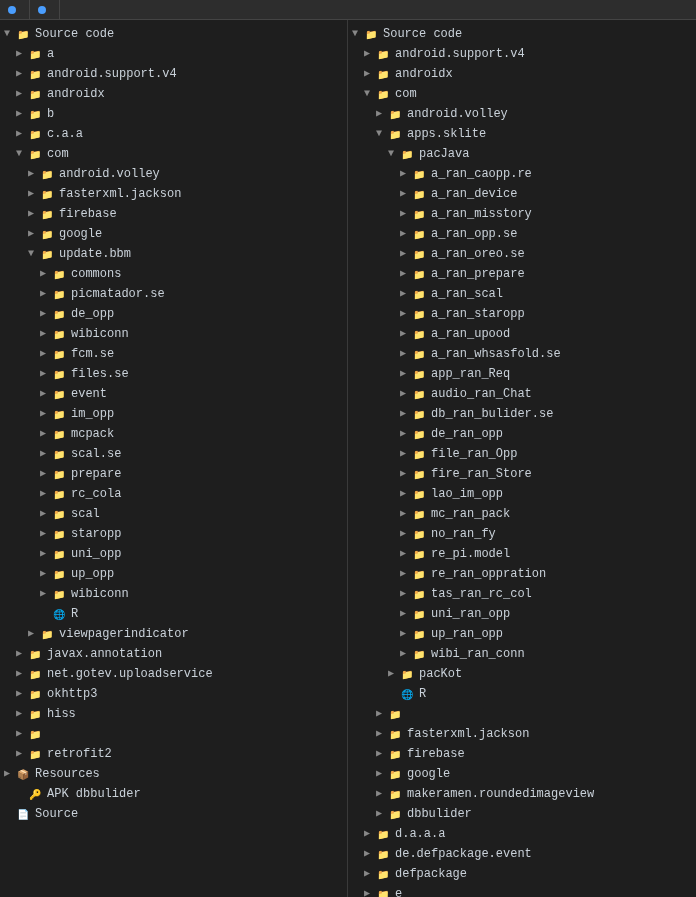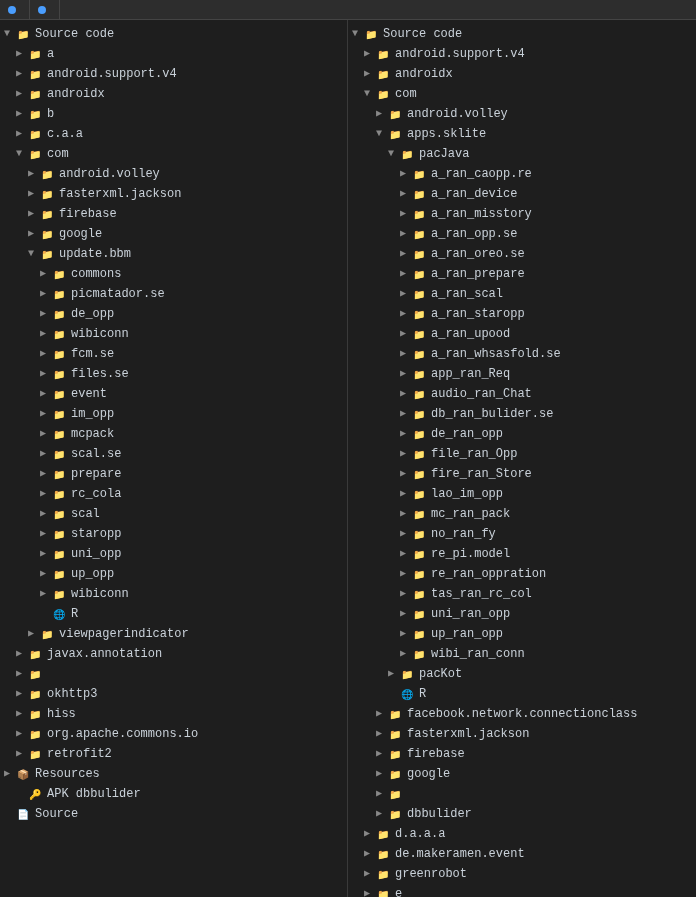--- a/index.html
+++ b/index.html
@@ -271,35 +271,35 @@
         <span class="label">viewpagerindicator</span>
       </div>
       <div class="tree-item indent-2">
         <span class="arrow right"></span>
         <span class="icon icon-folder">📁</span>
         <span class="label">javax.annotation</span>
       </div>
       <div class="tree-item indent-2">
         <span class="arrow right"></span>
         <span class="icon icon-folder">📁</span>
+        <span class="label">net.gotev.uploadservice</span>
       </div>
       <div class="tree-item indent-2">
         <span class="arrow right"></span>
         <span class="icon icon-folder">📁</span>
         <span class="label">okhttp3</span>
       </div>
       <div class="tree-item indent-2">
         <span class="arrow right"></span>
         <span class="icon icon-folder">📁</span>
         <span class="label">hiss</span>
       </div>
       <div class="tree-item indent-2">
         <span class="arrow right"></span>
         <span class="icon icon-folder">📁</span>
-        <span class="label">org.apache.commons.io</span>
       </div>
       <div class="tree-item indent-2">
         <span class="arrow right"></span>
         <span class="icon icon-folder">📁</span>
         <span class="label">retrofit2</span>
       </div>
       <div class="tree-item indent-1">
         <span class="arrow right"></span>
         <span class="icon icon-resource">📦</span>
         <span class="label">Resources</span>
@@ -482,60 +482,60 @@
         <span class="label">pacKot</span>
       </div>
       <div class="tree-item indent-4">
         <span class="arrow empty"></span>
         <span class="icon icon-globe">🌐</span>
         <span class="label">R</span>
       </div>
       <div class="tree-item indent-3">
         <span class="arrow right"></span>
         <span class="icon icon-folder">📁</span>
-        <span class="label">facebook.network.connectionclass</span>
       </div>
       <div class="tree-item indent-3">
         <span class="arrow right"></span>
         <span class="icon icon-folder">📁</span>
         <span class="label">fasterxml.jackson</span>
       </div>
       <div class="tree-item indent-3">
         <span class="arrow right"></span>
         <span class="icon icon-folder">📁</span>
         <span class="label">firebase</span>
       </div>
       <div class="tree-item indent-3">
         <span class="arrow right"></span>
         <span class="icon icon-folder">📁</span>
         <span class="label">google</span>
       </div>
       <div class="tree-item indent-3">
         <span class="arrow right"></span>
         <span class="icon icon-folder">📁</span>
+        <span class="label">makeramen.roundedimageview</span>
       </div>
       <div class="tree-item indent-3">
         <span class="arrow right"></span>
         <span class="icon icon-folder">📁</span>
         <span class="label">dbbulider</span>
       </div>
       <div class="tree-item indent-2">
         <span class="arrow right"></span>
         <span class="icon icon-folder">📁</span>
         <span class="label">d.a.a.a</span>
       </div>
       <div class="tree-item indent-2">
         <span class="arrow right"></span>
         <span class="icon icon-folder">📁</span>
-        <span class="label">de.makeramen.event</span>
-      </div>
-      <div class="tree-item indent-2">
-        <span class="arrow right"></span>
-        <span class="icon icon-folder">📁</span>
-        <span class="label">greenrobot</span>
+        <span class="label">de.defpackage.event</span>
+      </div>
+      <div class="tree-item indent-2">
+        <span class="arrow right"></span>
+        <span class="icon icon-folder">📁</span>
+        <span class="label">defpackage</span>
       </div>
       <div class="tree-item indent-2">
         <span class="arrow right"></span>
         <span class="icon icon-folder">📁</span>
         <span class="label">e</span>
       </div>
     </div>
 </div>
 
 </body></html>

